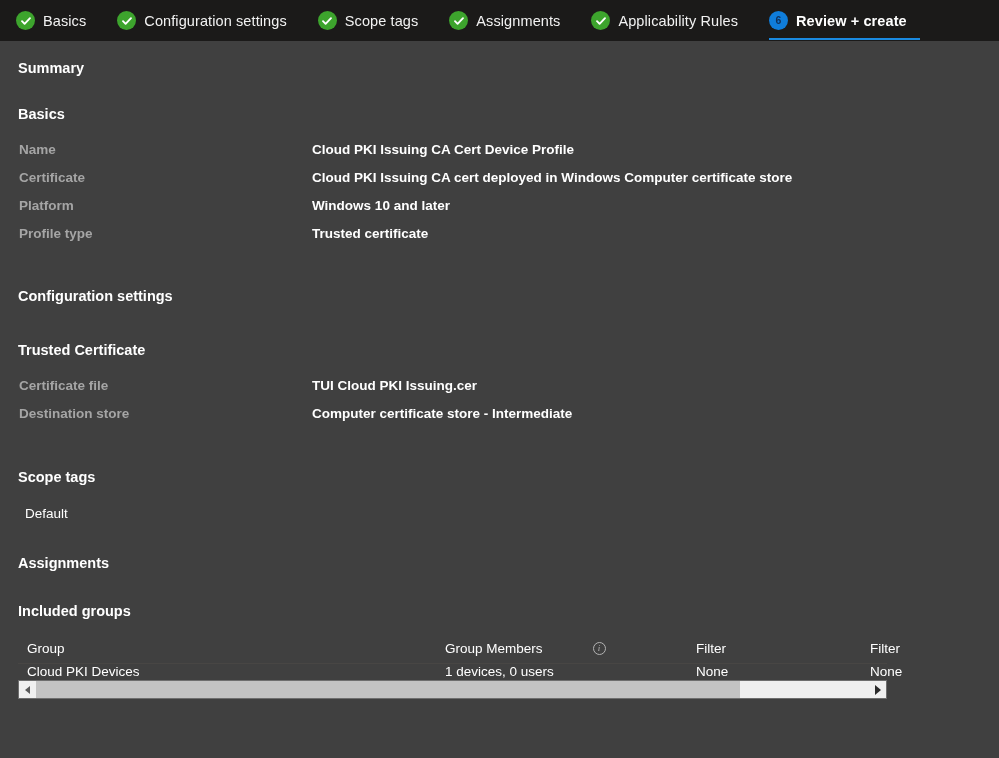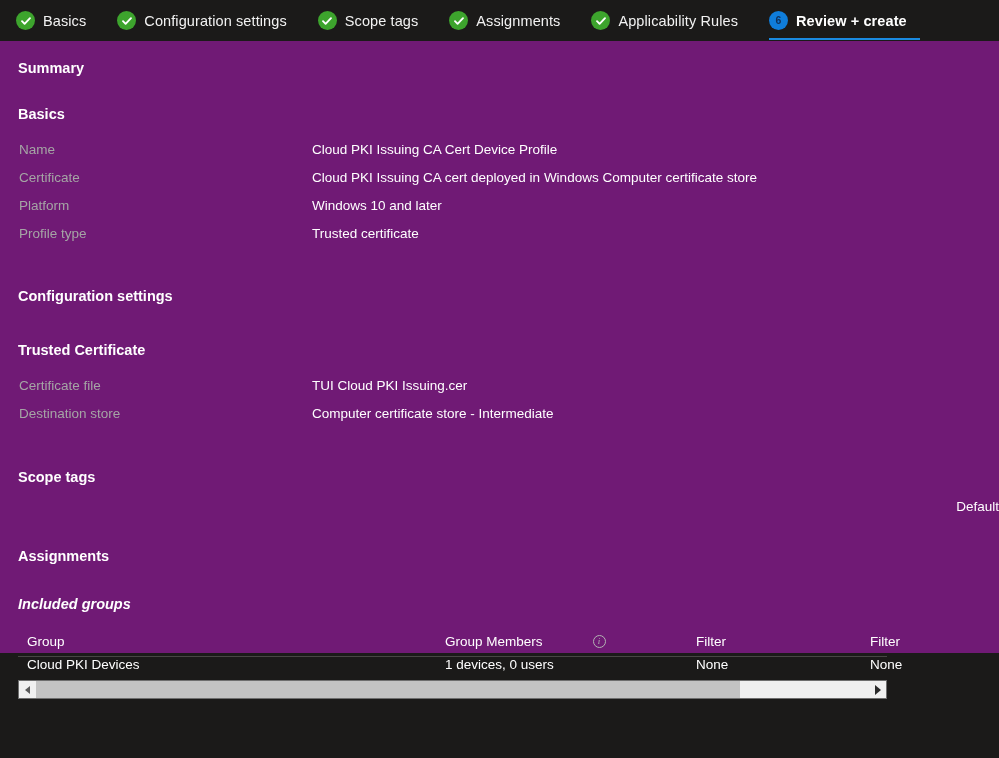--- a/index.html
+++ b/index.html
@@ -7,22 +7,22 @@
     width: 999px;
     height: 758px;
     background: #1b1a19;
     font-family: "Liberation Sans", sans-serif;
     color: #ffffff;
     overflow: hidden;
   }
   #page {
     position: relative;
     width: 999px;
-    height: 653px;
-    background: #701a75;
+    height: 758px;
+    background: #404040;
   }
 
   
   .tabbar {
     position: absolute;
     left: 0; top: 0;
     width: 999px;
     height: 41px;
     display: flex;
     align-items: center;
@@ -95,21 +95,21 @@
     font-weight: bold;
     color: #ffffff;
   }
   .h-sub {
     font-size: 14.5px;
     font-weight: bold;
     color: #ffffff;
   }
 
   .kv-table { border-collapse: collapse; width: 880px; }
-  .kv-table td { padding: 0; vertical-align: top; }
+  .kv-table td { padding: 0; vertical-align: top; font-weight: bold; }
   .kv-row { height: 28px; }
   .kv-key {
     width: 294px;
     font-size: 13.5px;
     color: #a5a5a5;
     padding-left: 1px !important;
   }
   .kv-val {
     font-size: 13.5px;
     color: #ffffff;
@@ -305,25 +305,25 @@
       </tr>
       <tr class="kv-row">
         <td class="kv-key">Destination store</td>
         <td class="kv-val">Computer certificate store - Intermediate</td>
       </tr>
     </tbody>
       </table>
 
     <div class="h-section" style="margin-top:35px;">Scope tags</div>
 
-    <div class="scope-item" style="margin-top:14px;text-align:right;">Default</div>
+    <div class="scope-item" style="margin-top:21px;">Default</div>
 
     <div class="h-section" style="margin-top:34px;">Assignments</div>
 
-    <div class="h-sub" style="margin-top:32px;font-style:italic;">Included groups</div>
+    <div class="h-sub" style="margin-top:32px;">Included groups</div>
 
     <div class="grid" style="margin-top:15px;">
 
       <div class="grid-head">
         <div class="th col-group">Group</div>
         <div class="th col-members">
           <span>Group Members</span>
           <span class="info-icon">i</span>
         </div>
         <div class="th col-filter1">Filter</div>

